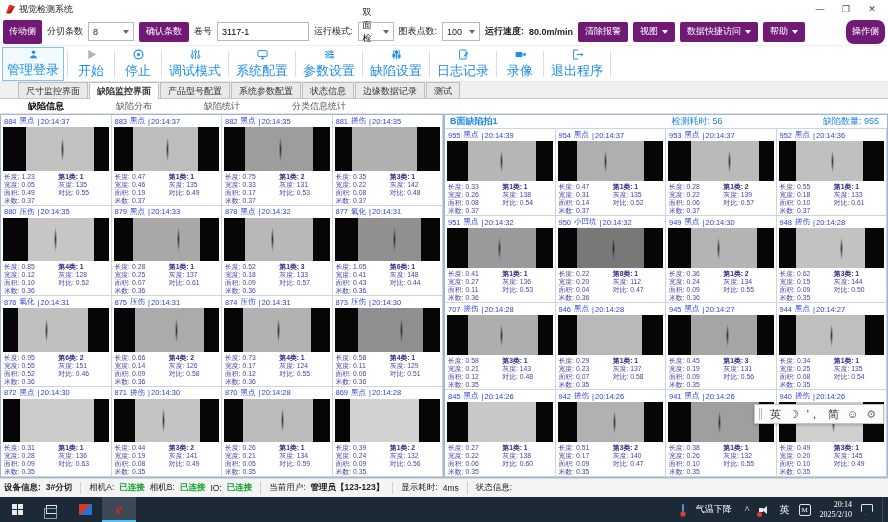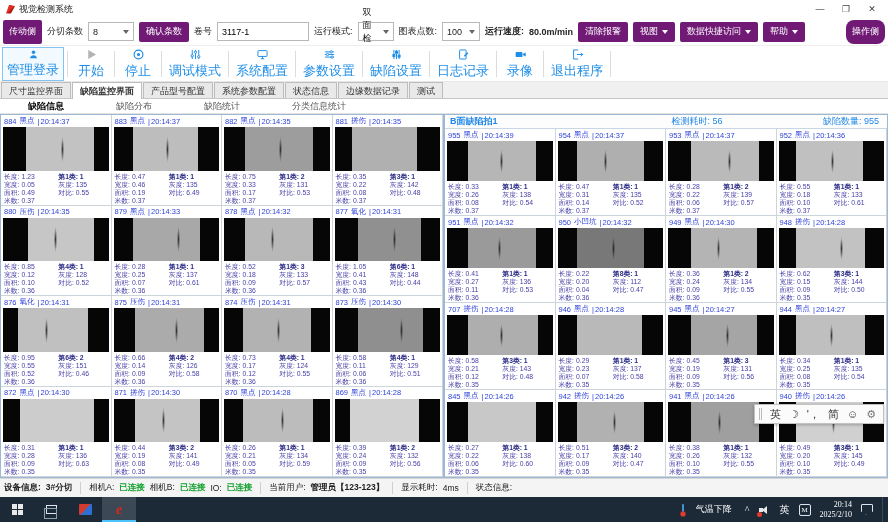--- a/index.html
+++ b/index.html
@@ -28,21 +28,21 @@
 
   
   .tb2 { height:36px; display:flex; align-items:center; padding:0 2px; background:#fff; border-bottom:1px solid #e7e7e7; }
   .tool { display:flex; flex-direction:column; align-items:center; justify-content:center; min-width:40px; padding:1px 4px; height:34px; cursor:pointer; }
   .tool.focused { border:1px solid #84c2f2; background:#f2f9ff; }
   .tool svg { width:17px; height:15px; }
   .tool .tlabel { font-size:13px; color:#1e8ee8; white-space:nowrap; margin-top:1px; }
   .tsep { width:1px; height:26px; background:#dcdcdc; margin:0 3px; }
 
   
-  .tabs { height:17px; display:flex; align-items:flex-end; background:#f0f0f0; border-bottom:1px solid #c6c6c6; padding-left:1px; font-size:9px; }
+  .tabs { height:17px; display:flex; align-items:flex-end; background:#f0f0f0; border-bottom:1px solid #c6c6c6; padding-left:18px; font-size:9px; }
   .tab { padding:2px 7px; background:#e9e9e9; border:1px solid #bdbdbd; border-bottom:none; margin-right:1px; color:#333; cursor:pointer; height:16px; }
   .tab.active { background:#fff; position:relative; top:1px; height:17px; font-weight:bold; }
   .subtabs { height:15px; display:flex; align-items:center; background:#fff; border-bottom:1px solid #e3e3e3; font-size:9px; padding-left:28px; gap:52px; }
   .subtab { color:#555; cursor:pointer; }
   .subtab.active { color:#000; font-weight:bold; }
 
   
   .panels { flex:1; display:flex; background:#eef1f4; }
   .panel { width:50%; display:flex; flex-direction:column; border:1px solid #9db8d2; background:#fff; }
   .panel + .panel { border-left:1px solid #9db8d2; }

